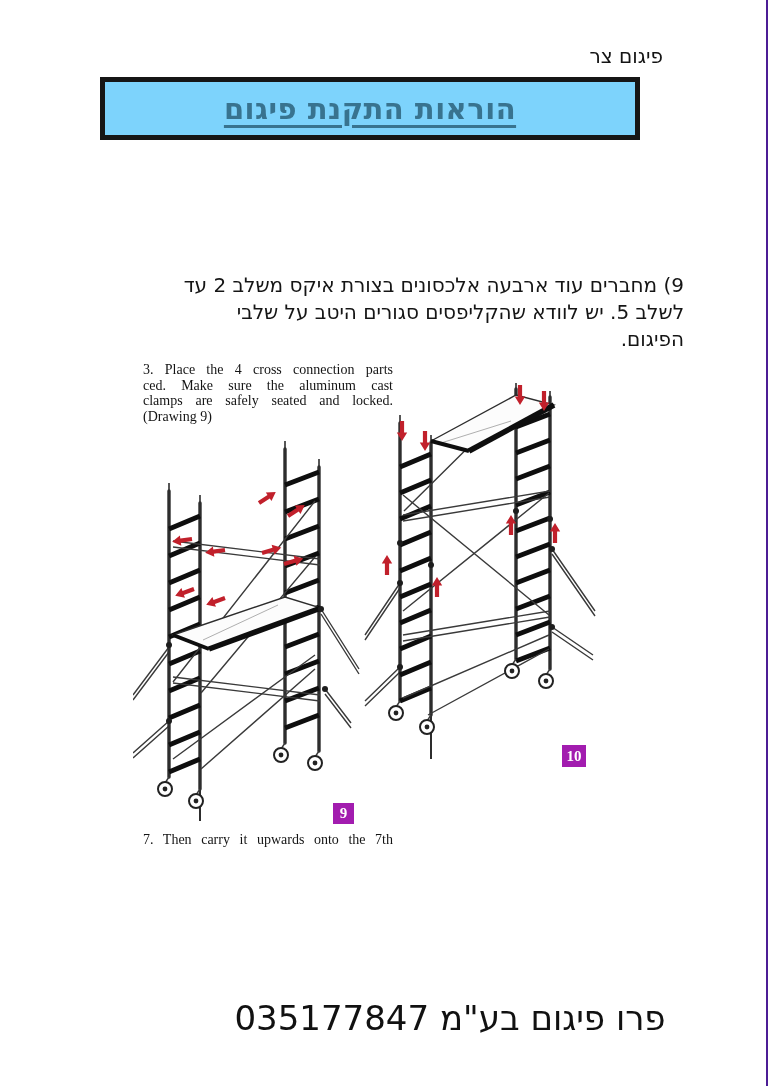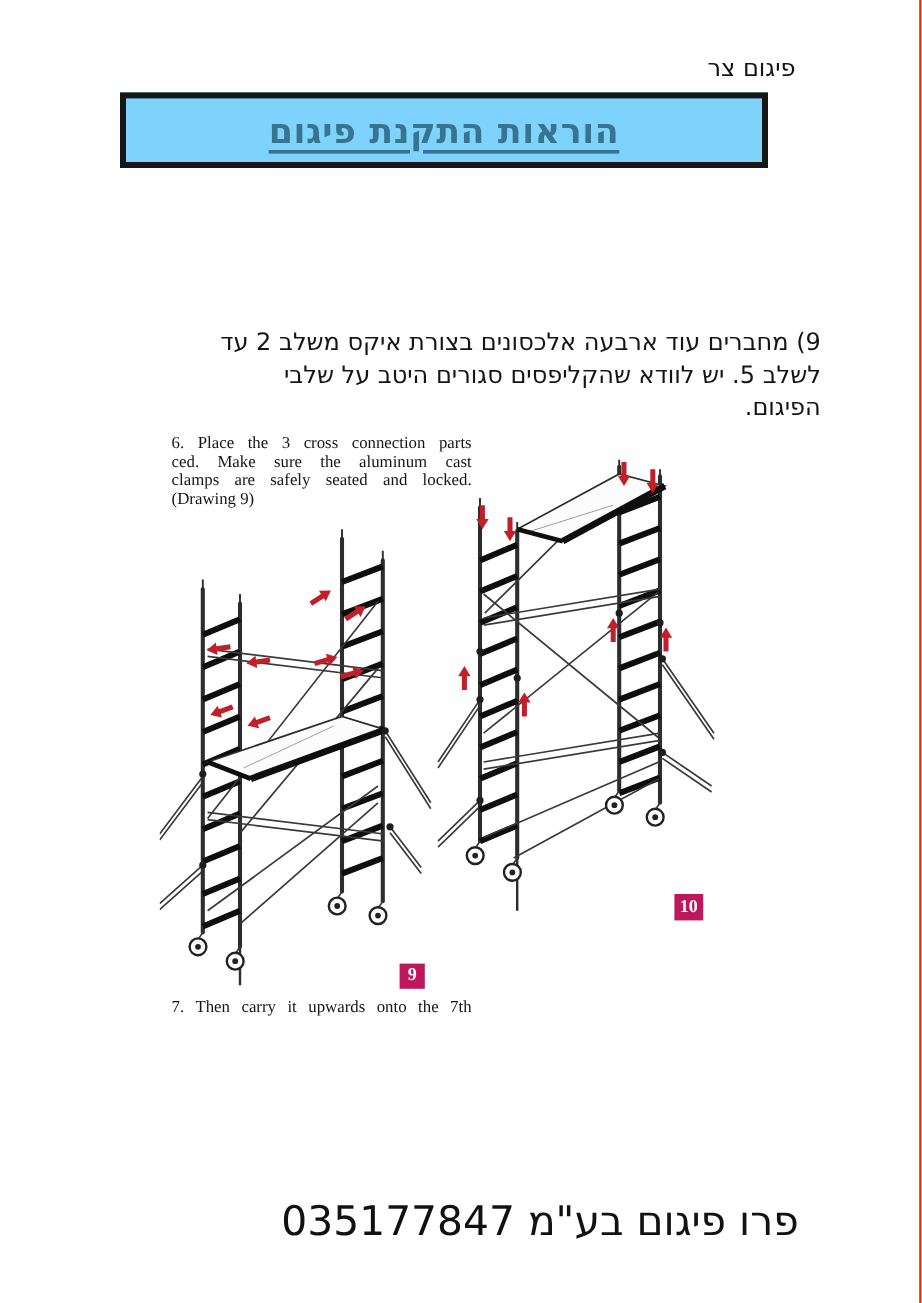--- a/index.html
+++ b/index.html
@@ -1,19 +1,19 @@
 <!DOCTYPE html>
 <html lang="he"><head>
 <meta charset="utf-8">
 <style>
   html,body{margin:0;padding:0;background:#9a9a9a;}
   .page{
     position:relative;width:768px;height:1086px;margin:0 auto;
     background:#ffffff;overflow:hidden;
-    border-right:2px solid #c2410c;box-sizing:border-box;
+    border-right:2px solid #4c1d95;box-sizing:border-box;
     font-family:"DejaVu Sans","Liberation Sans",sans-serif;color:#1b1b1b;
   }
   .corner-label{
     position:absolute;top:44px;right:103px;direction:rtl;
     font-size:20px;color:#141414;white-space:nowrap;
   }
   .title-box{
     position:absolute;left:100px;top:77px;width:540px;height:63px;
     border:5px solid #161616;box-sizing:border-box;background:#7dd3fc;
     display:flex;align-items:center;justify-content:center;
@@ -35,21 +35,21 @@
     font-size:14px;line-height:15.6px;color:#141414;
   }
   .note6{top:362px;}
   .note7{top:832px;}
   .en-line{min-height:15.6px;}
   .jl{text-align:justify;text-align-last:justify;}
   .fig{position:absolute;}
   .fig9{left:133px;top:437px;}
   .fig10{left:363px;top:383px;}
   .fig-badge{
-    position:absolute;background:#be185d;color:#fff;
+    position:absolute;background:#a21caf;color:#fff;
     font-family:"Liberation Serif","DejaVu Serif",serif;font-weight:bold;font-size:15px;
     display:flex;align-items:center;justify-content:center;line-height:1;
   }
   .badge9{left:333px;top:803px;width:21px;height:21px;}
   .badge10{left:562px;top:745px;width:24px;height:22px;}
   .footer-line{
     position:absolute;left:170px;top:998px;width:560px;direction:rtl;
     text-align:center;font-size:34px;color:#111;white-space:nowrap;
   }
   
@@ -76,21 +76,21 @@
 
   <div class="title-box">
     <span class="title-text">הוראות התקנת פיגום</span>
   </div>
 
   <div class="he-par step9">9) מחברים עוד ארבעה אלכסונים בצורת איקס משלב 2 עד
 לשלב 5. יש לוודא שהקליפסים סגורים היטב על שלבי
 הפיגום.</div>
 
   <div class="en-note note6">
-    <div class="en-line jl">6. Place the 3 cross connection parts</div>
+    <div class="en-line jl">3. Place the 4 cross connection parts</div>
     <div class="en-line jl">ced. Make sure the aluminum cast</div>
     <div class="en-line jl">clamps are safely seated and locked.</div>
     <div class="en-line">(Drawing 9)</div>
   </div>
 
   <svg class="fig fig9" width="240" height="395" viewBox="0 0 240 395">
     <defs>
       <path id="arw" d="M0 -2.1 L11.5 -2.1 L11.5 -5.2 L20 0 L11.5 5.2 L11.5 2.1 L0 2.1 Z"></path>
     </defs>
 

